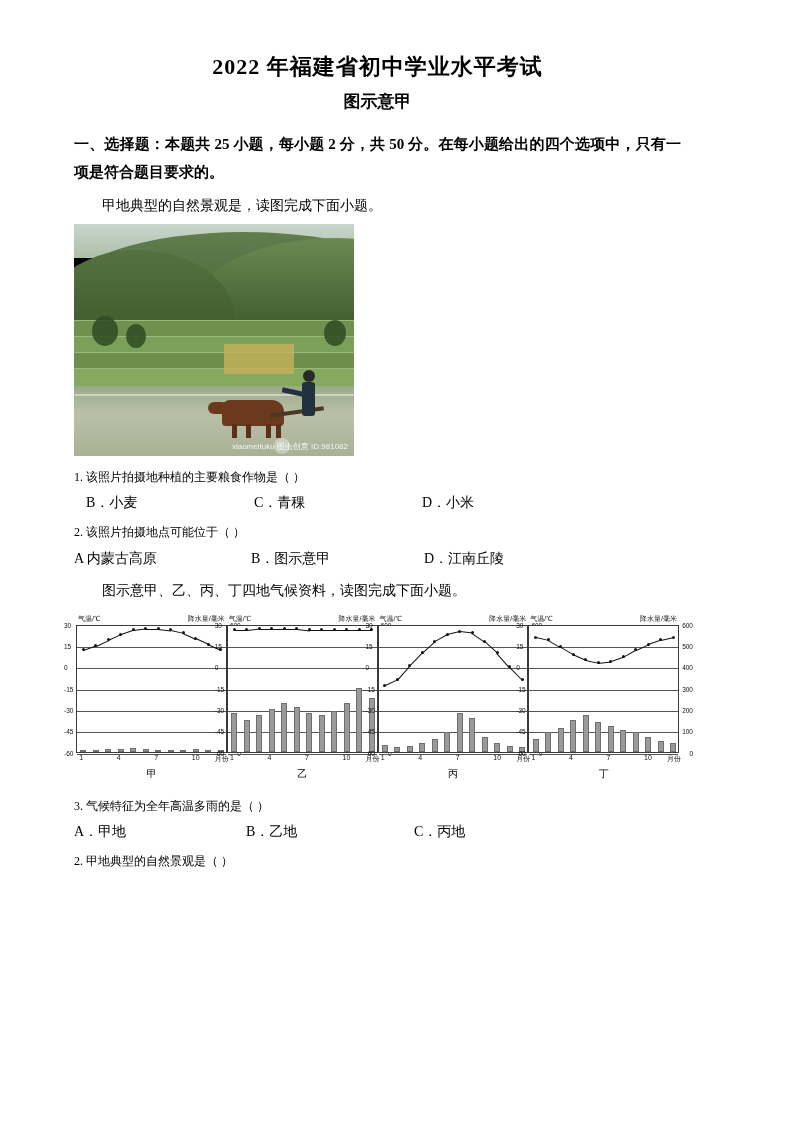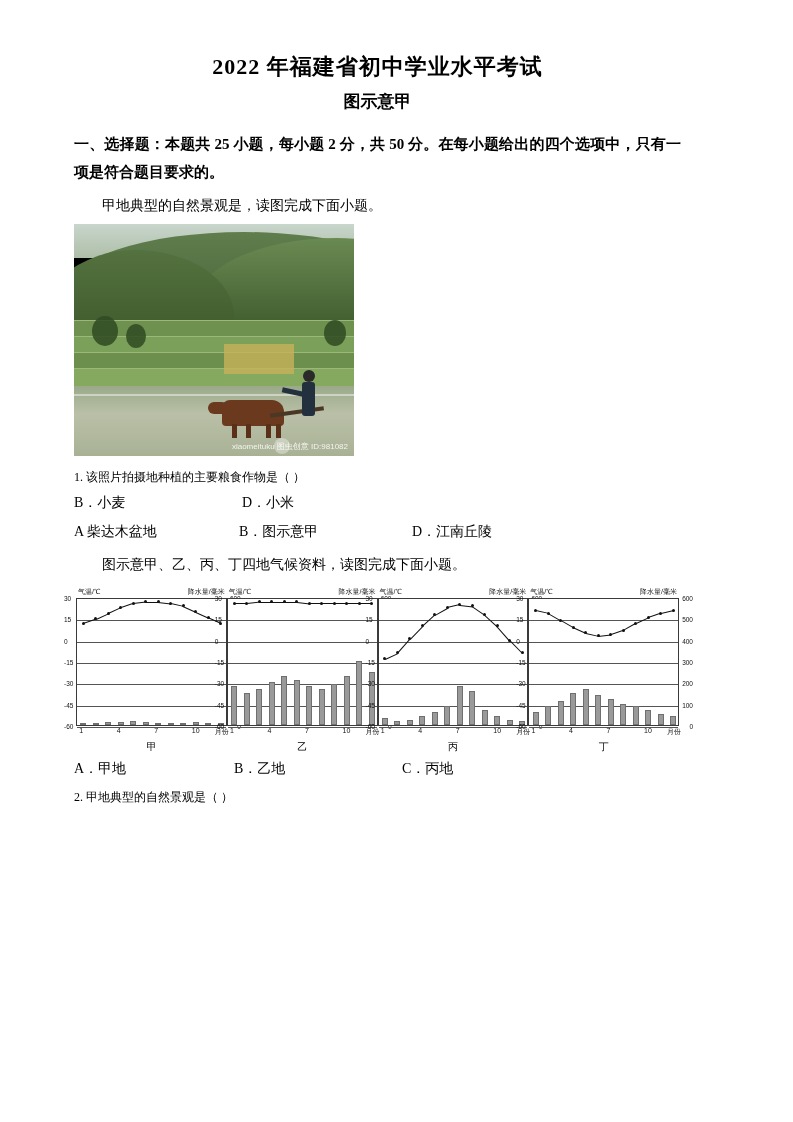--- a/index.html
+++ b/index.html
@@ -55,21 +55,21 @@
   .opts {
     display: flex;
     font-size: 14px;
     line-height: 1.9;
     margin: 2px 0 2px 0;
   }
   .opts span {
     display: block;
   }
   .opt-a { width: 160px; }
-  .opt-b { width: 168px; }
+  .opt-b { width: 168px; margin-left: 12px; }
   .opt-c { width: 168px; }
   .opt-d { width: 150px; }
   .opts.wide .opt-a { width: 165px; }
   .opts.wide .opt-b { width: 173px; }
   .opts.wide .opt-c { width: 177px; }
 
   
   .photo-wrap {
     margin: 6px 0 10px 0;
     padding-left: 0;
@@ -289,25 +289,27 @@
       <div class="farmer-body"></div>
       <div class="farmer-head"></div>
       <div class="wm-circle"></div>
       <div class="watermark-photo">xiaomeituku 图虫创意 ID:981082</div>
     </div>
   </div>
 
   <p class="q">1. 该照片拍摄地种植的主要粮食作物是（    ）</p>
   <div class="opts">
     <span class="opt-b">B．小麦</span>
+    <span class="opt-c">C．青稞</span>
     <span class="opt-d">D．小米</span>
   </div>
 
+  <p class="q">2. 该照片拍摄地点可能位于（    ）</p>
   <div class="opts wide">
-    <span class="opt-a">A 柴达木盆地</span>
+    <span class="opt-a">A 内蒙古高原</span>
     <span class="opt-b">B．图示意甲</span>
     <span class="opt-d">D．江南丘陵</span>
   </div>
 
   <p class="lead">图示意甲、乙、丙、丁四地气候资料，读图完成下面小题。</p>
 
   <div class="charts">
     <div class="chart">
       <div class="chart-head">
         <span>气温/℃</span>
@@ -587,20 +589,21 @@
           <span class="xt" style="left: 3.25px;">1</span>
           <span class="xt" style="left: 40.75px;">4</span>
           <span class="xt" style="left: 78.25px;">7</span>
           <span class="xt" style="left: 115.75px;">10</span>
           <span class="xt" style="right: -2px;">月份</span>
         </div>
       <div class="chart-name">丁</div>
     </div>
   </div>
 
+  <p class="q" style="margin-top:14px;">3. 气候特征为全年高温多雨的是（    ）</p>
   <div class="opts">
     <span class="opt-a">A．甲地</span>
     <span class="opt-b">B．乙地</span>
     <span class="opt-c">C．丙地</span>
   </div>
 
   <p class="q">2. 甲地典型的自然景观是（    ）</p>
 
 </div>
 

